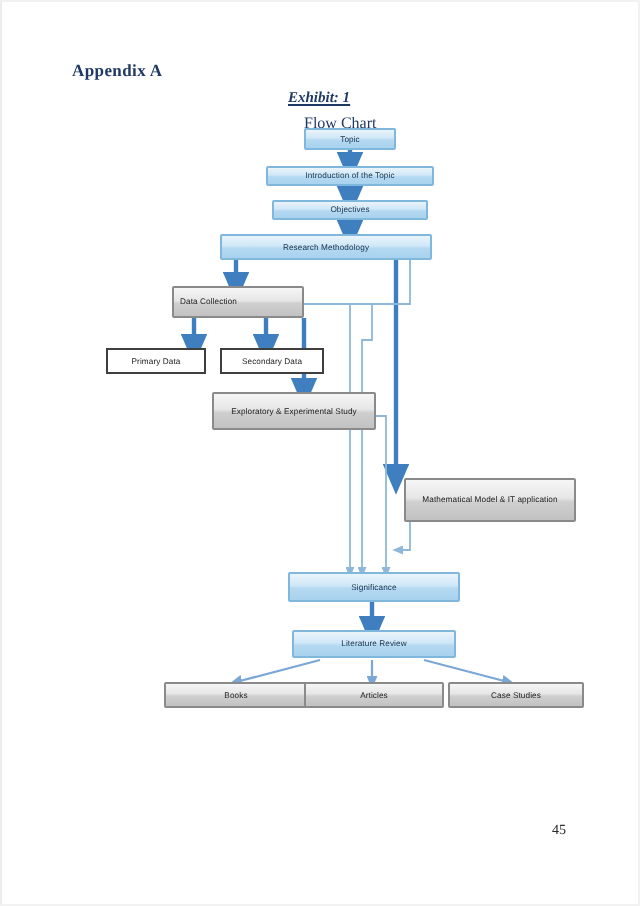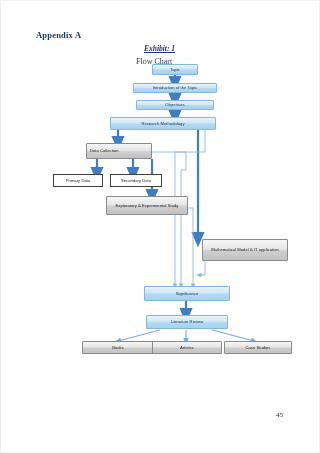--- a/index.html
+++ b/index.html
@@ -48,21 +48,21 @@
     font-family: Liberation Serif, serif;
     font-size: 7.5px;
     font-weight: bold;
     font-style: italic;
     text-decoration: underline;
     color: #1f3864;
     white-space: nowrap;
   }
   #flowchart-title {
     position: absolute;
-    left: 136px;
+    left: 152px;
     top: 57px;
     font-family: "Liberation Serif", serif;
     font-size: 8px;
     color: #1f3864;
     white-space: nowrap;
   }
 
   
   #diagram {
     position: absolute;

